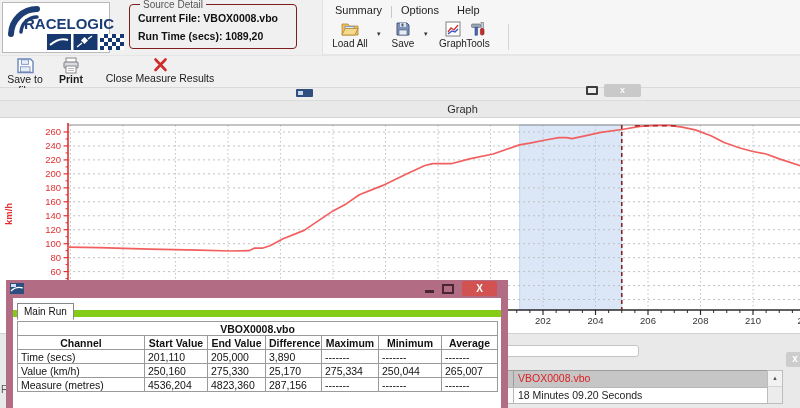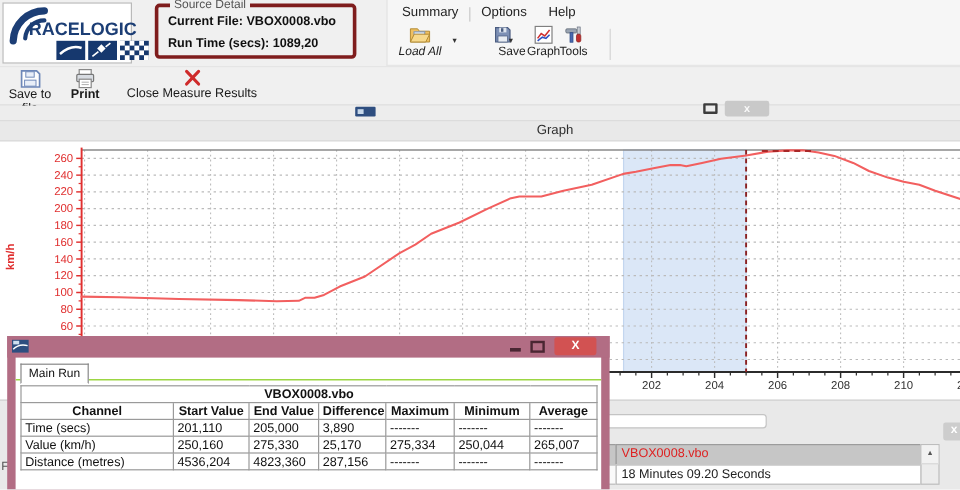--- a/index.html
+++ b/index.html
@@ -7,21 +7,21 @@
     width:800px;height:408px;position:relative;overflow:hidden;
     background:#f0f0f0;
     font-family:"Liberation Sans",sans-serif;
     -webkit-font-smoothing:antialiased;
   }
   *{box-sizing:border-box;}
   .abs{position:absolute;}
 
   
   #logo-box{left:2px;top:2px;width:108px;height:51px;background:#fff;border:1px solid #b9b9b9;}
-  #source-box{left:129px;top:-1px;width:168px;height:50px;border:3px solid #7f1d1d;border-radius:4px;margin:0;padding:0 0 0 8px;background:#f0f0f0;}
+  #source-box{left:129px;top:-1px;width:168px;height:50px;border:1px solid #7f1d1d;border-radius:4px;margin:0;padding:0 0 0 8px;background:#f0f0f0;}
   #source-box legend{font-size:10px;color:#555;padding:0 3px;margin-left:2px;}
   .src-line{font-size:10.5px;font-weight:bold;color:#101010;margin-top:2px;white-space:nowrap;}
   .src-line + .src-line{margin-top:6px;}
 
   #menubar-bg{left:322px;top:0;width:478px;height:55px;background:#f6f6f6;border-left:1px solid #e2e2e2;border-bottom:1px solid #e6e6e6;}
   #menubar{left:326px;top:0;height:18px;display:flex;align-items:flex-end;}
   .menu-item{font-size:11px;color:#222;padding:2px 9px;cursor:default;}
   .menu-sep{width:1px;height:12px;background:#c9c9c9;}
 
   .tbtn{position:absolute;top:21px;text-align:center;font-size:10px;color:#222;line-height:11px;}
@@ -60,21 +60,21 @@
   #bg-fragment{left:1px;top:384px;font-size:10px;color:#555;z-index:3;}
 
   
   #dialog{left:6px;top:280px;width:502px;height:128px;background:#b26d84;z-index:10;}
   #dialog-titlebar{position:absolute;left:0;top:0;width:100%;height:18px;background:#b26d84;}
   #dialog-icon{position:absolute;left:4px;top:3px;}
   #dlg-min{position:absolute;right:74px;top:10px;width:9px;height:3px;background:#4a2632;}
   #dlg-max{position:absolute;right:54px;top:4px;width:12px;height:10px;border:2px solid #4a2632;}
   #dlg-close{position:absolute;right:11px;top:1px;width:35px;height:15px;background:#d25252;border-radius:2px;color:#fff;font-size:10px;font-weight:bold;text-align:center;line-height:15px;}
   #dialog-client{position:absolute;left:7px;right:7px;top:18px;bottom:0;background:#fff;overflow:hidden;}
-  #tabs{height:17px;border-bottom:1px solid #84cc16;padding-left:4px;margin-top:2px;}
+  #tabs{height:17px;border-bottom:7px solid #84cc16;padding-left:4px;margin-top:2px;}
   #tab-mainrun{display:inline-block;height:17px;border:1px solid #888;border-bottom:1px solid #fff;background:#fff;position:relative;top:1px;font-size:10px;color:#111;padding:2px 6px 0 6px;}
   #measure-table{margin:4px 0 0 4px;border-collapse:collapse;table-layout:fixed;width:480px;font-size:10.5px;color:#111;}
   #measure-table th,#measure-table td{border:1px solid #9a9a9a;height:14px;line-height:12px;padding:0 3px;overflow:hidden;white-space:nowrap;}
   #measure-table th{font-weight:bold;text-align:center;}
   #measure-table td{text-align:left;font-weight:normal;}
 </style>
 </head>
 <body>
 
 <div class="abs" id="logo-box">
@@ -116,31 +116,31 @@
 </fieldset>
 
 <div class="abs" id="menubar-bg"></div>
 <div class="abs" id="menubar">
   <span class="menu-item">Summary</span>
   <span class="menu-sep"></span>
   <span class="menu-item">Options</span>
   <span class="menu-item">Help</span>
 </div>
 
-<div class="tbtn" style="left:326px;width:48px;font-style:italic;">
+<div class="tbtn" style="left:326px;width:48px;">
   <svg width="18" height="16" viewBox="0 0 18 16">
     <path d="M1 3 h6 l1.5 2 H17 v9 H1 z" fill="#f0c060" stroke="#b08830" stroke-width="0.8"></path>
     <rect x="4" y="5.5" width="9" height="6" fill="#dce8f5" stroke="#7a92b8" stroke-width="0.8"></rect>
     <path d="M1 14 L4.2 7.5 H17 L13.8 14 z" fill="#f7d98c" stroke="#b08830" stroke-width="0.8"></path>
   </svg>
   <span>Load All</span>
 </div>
 <span class="drop-arrow" style="left:377px;">▾</span>
 
-<div class="tbtn" style="left:400px;width:38px;text-align:right;">
+<div class="tbtn" style="left:384px;width:38px;">
   <svg width="16" height="16" viewBox="0 0 16 16">
     <path d="M2 2 h10 l2 2 v10 H2 z" fill="#7d90b5" stroke="#4a5c80" stroke-width="1"></path>
     <rect x="5" y="2" width="6" height="4" fill="#dde4ee"></rect>
     <rect x="6.5" y="2.5" width="2" height="3" fill="#4a5c80"></rect>
     <rect x="4" y="9" width="8" height="5" fill="#e8ecf2" stroke="#4a5c80" stroke-width="0.6"></rect>
   </svg>
   <span>Save</span>
 </div>
 <span class="drop-arrow" style="left:424px;">▾</span>
 
@@ -403,21 +403,21 @@
           <tr>
             <td>Value (km/h)</td>
             <td>250,160</td>
             <td>275,330</td>
             <td>25,170</td>
             <td>275,334</td>
             <td>250,044</td>
             <td>265,007</td>
           </tr>
           <tr>
-            <td>Distance (metres)</td>
+            <td>Measure (metres)</td>
             <td>4536,204</td>
             <td>4823,360</td>
             <td>287,156</td>
             <td>-------</td>
             <td>-------</td>
             <td>-------</td>
           </tr>
         </tbody>
     </table>
   </div>

